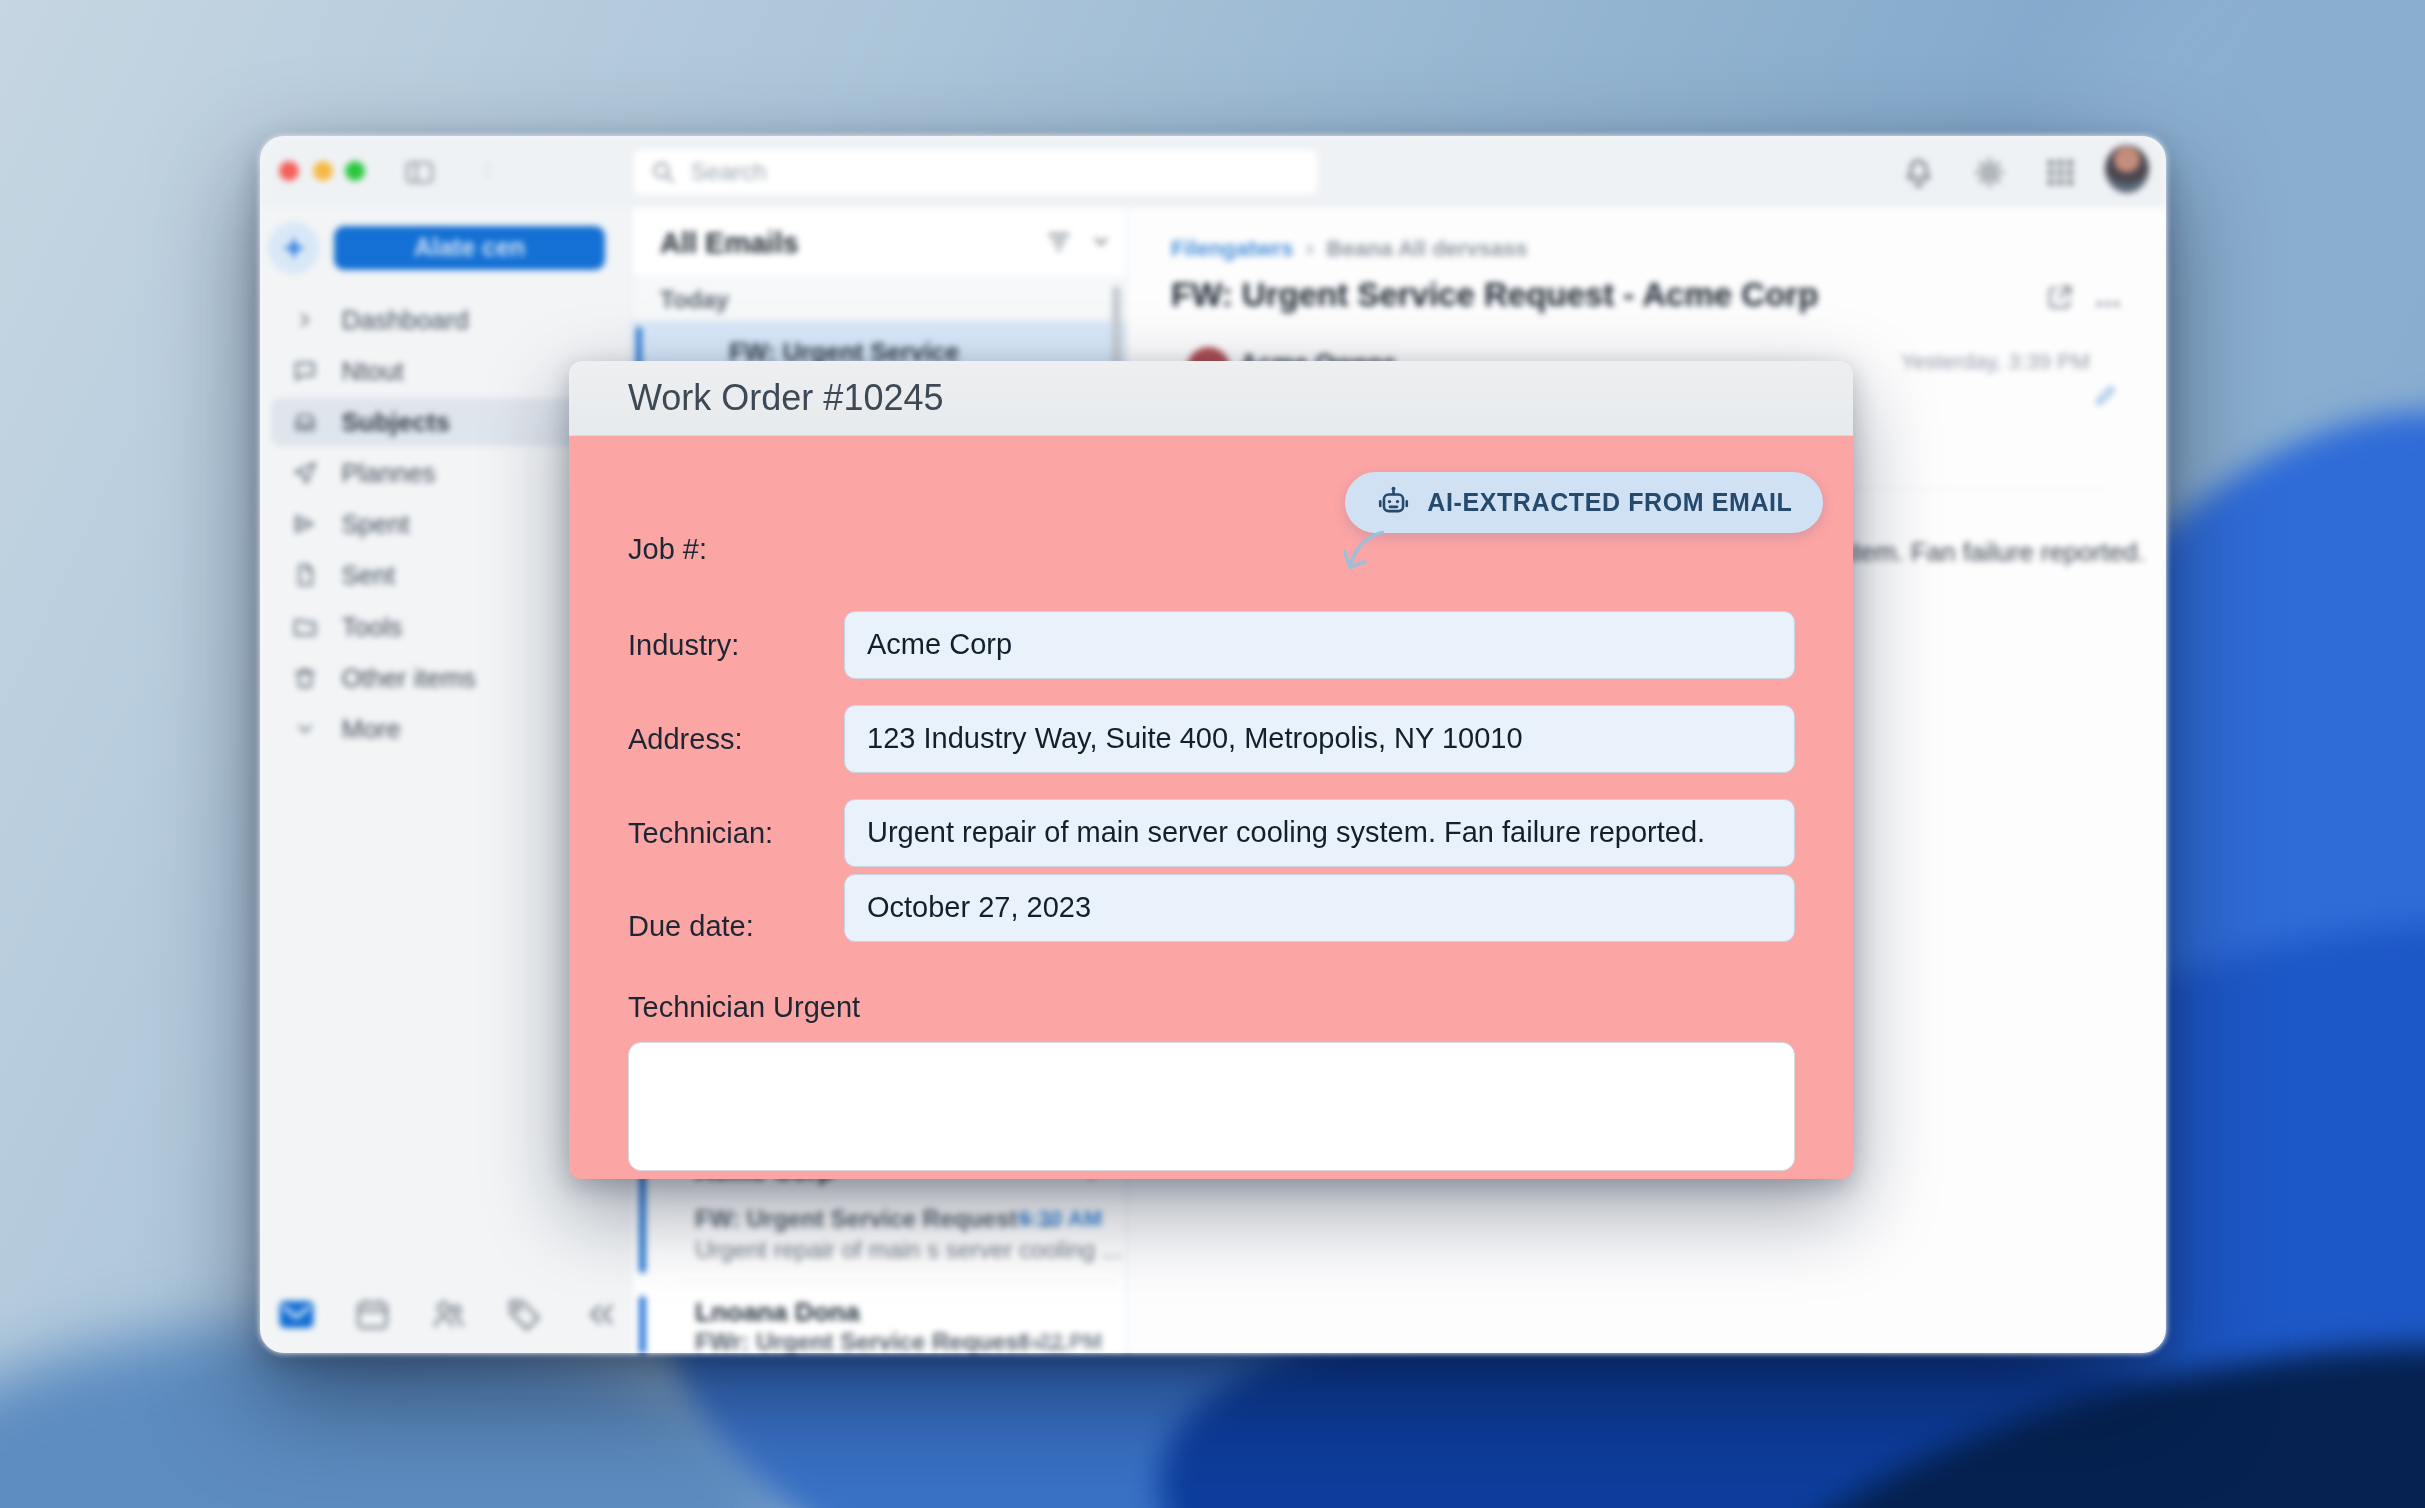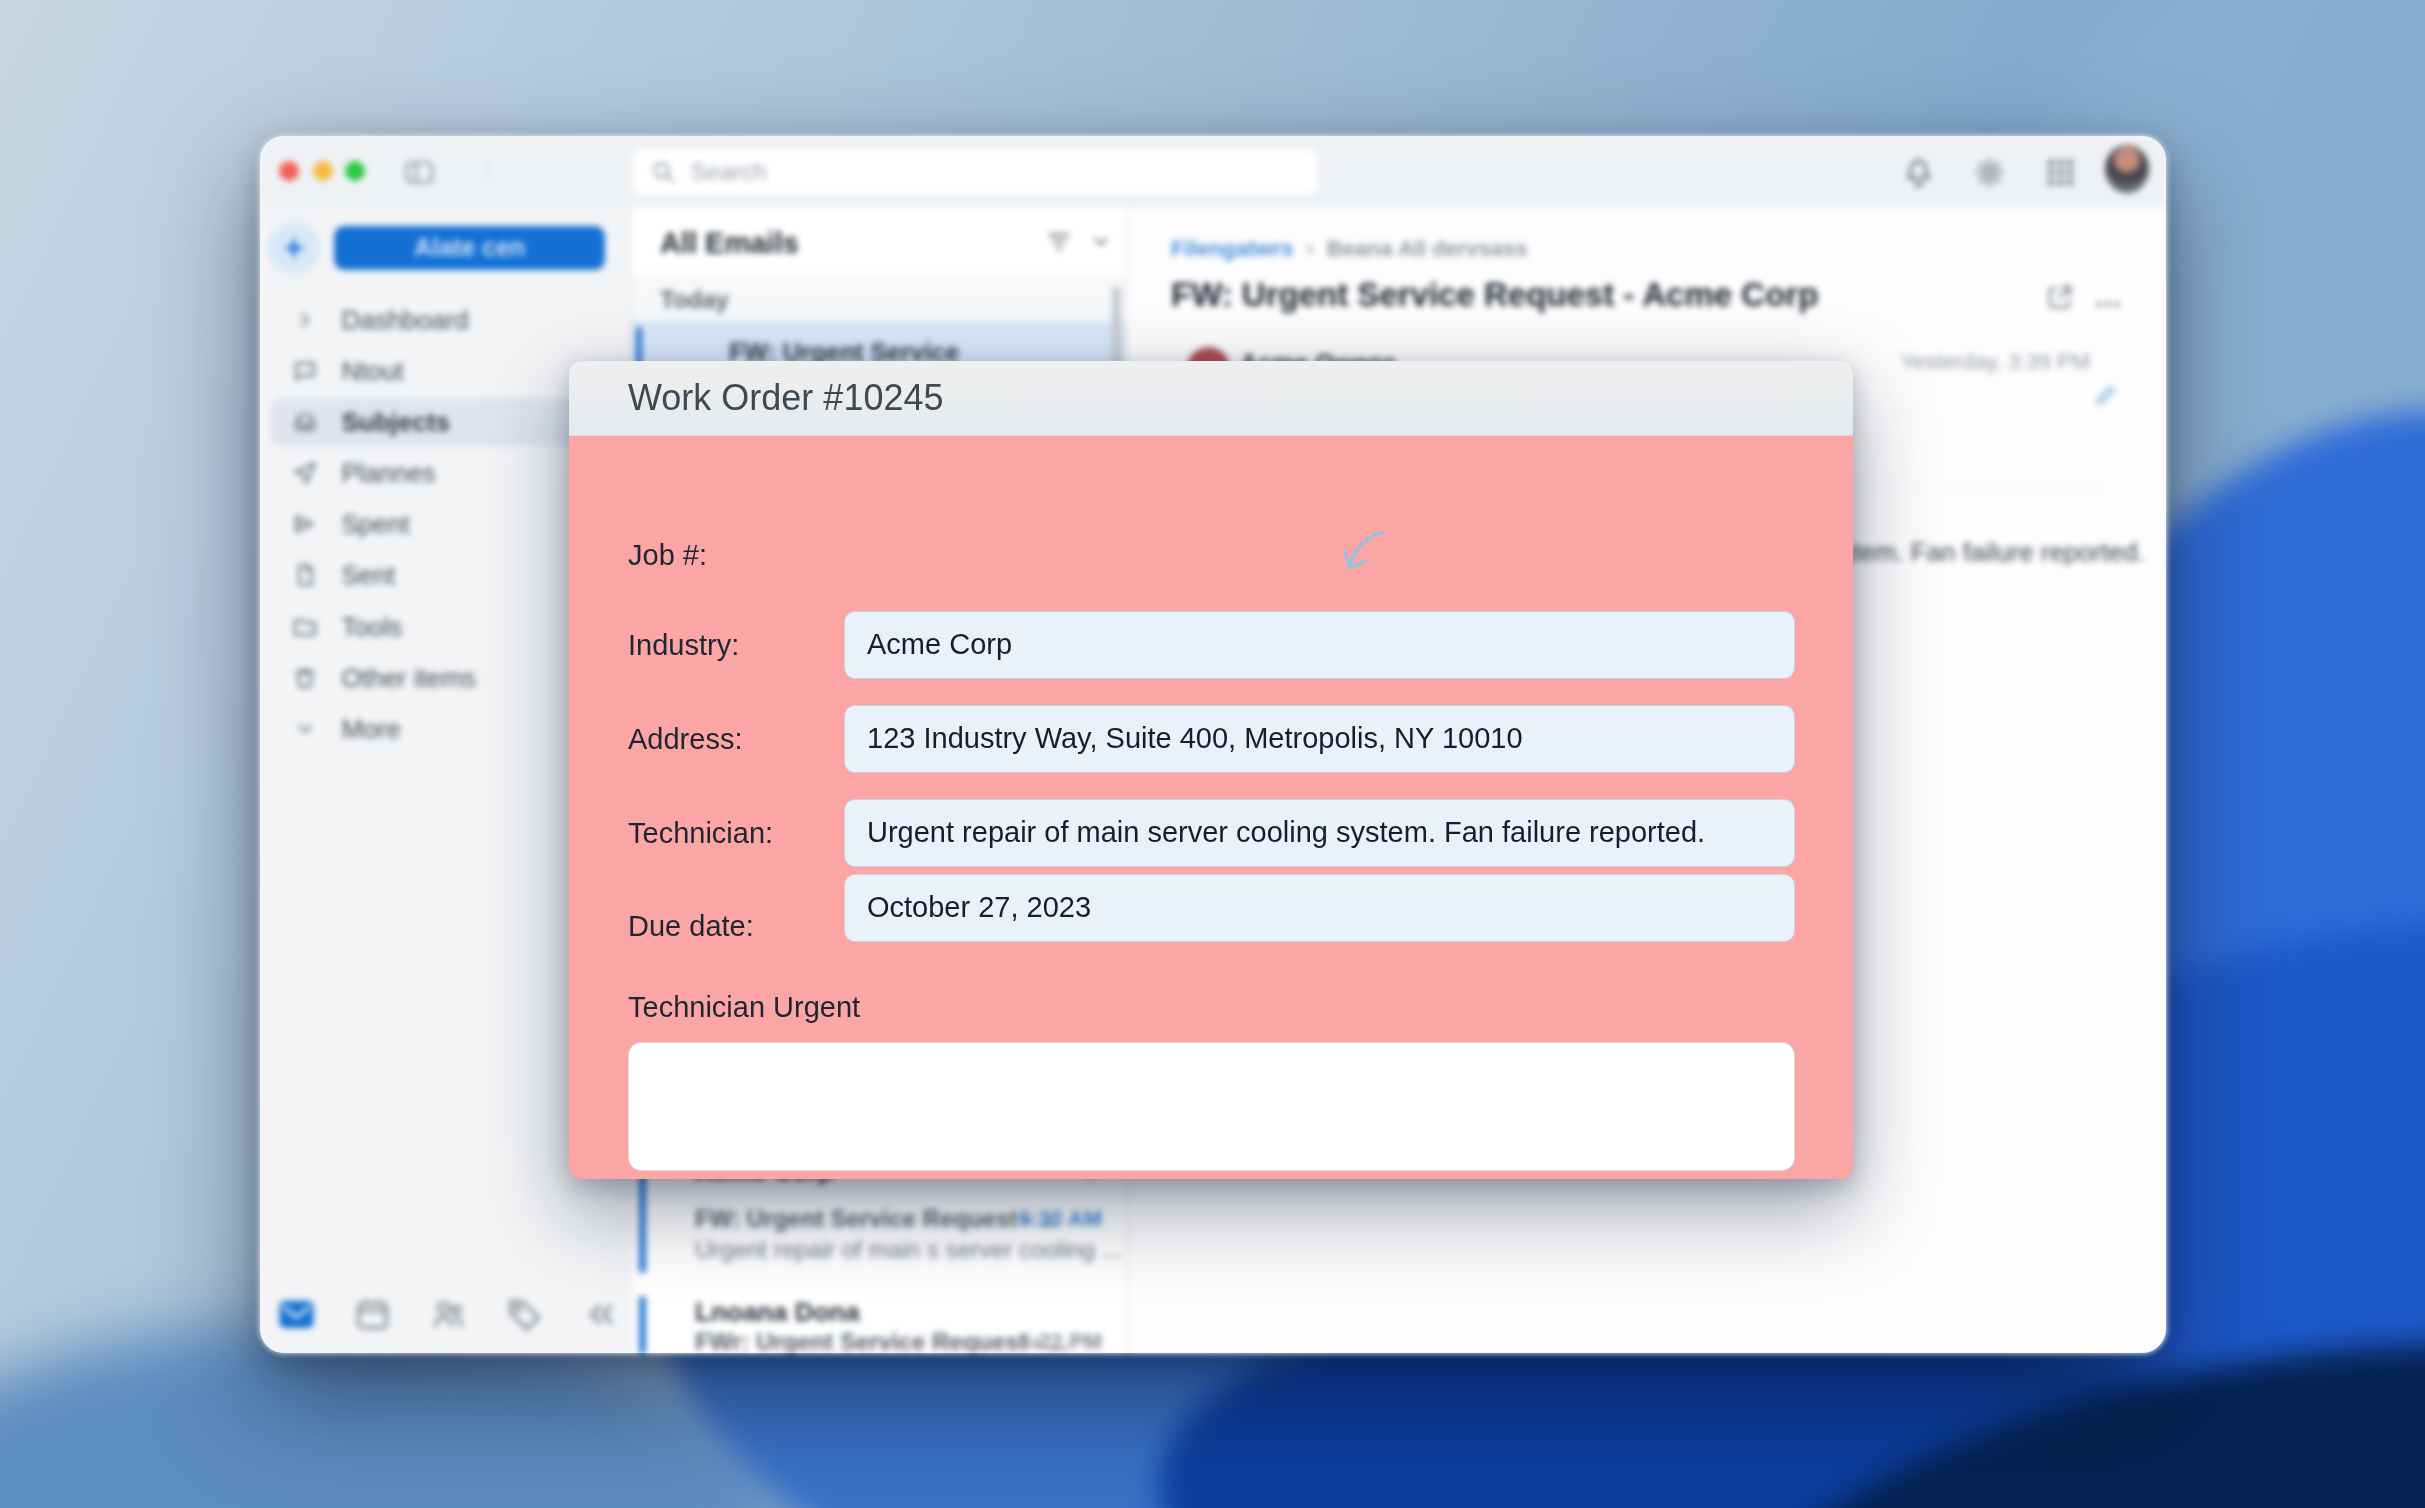--- a/index.html
+++ b/index.html
@@ -358,26 +358,40 @@
     </div>
 
   </div>
 </div>
 
 <div id="modal">
   <div class="modal-head">
     <div class="modal-title">Work Order #10245</div>
   </div>
 
+  <div class="ai-badge">
+    <span>
+      <svg width="37" height="37" viewBox="0 0 24 24" fill="none" stroke="#254a6e" stroke-width="1.7" stroke-linecap="round" stroke-linejoin="round">
+        <circle cx="12" cy="3.1" r="1.3" fill="#254a6e" stroke="none"></circle>
+          <path d="M12 4.5v2"></path>
+        <rect x="5.8" y="6.8" width="12.4" height="10.8" rx="3"></rect>
+        <circle cx="9.4" cy="11.4" r="1.1" fill="#254a6e" stroke="none"></circle>
+          <circle cx="14.6" cy="11.4" r="1.1" fill="#254a6e" stroke="none"></circle>
+        <path d="M9.7 14.8h4.6"></path>
+          <path d="M3.4 11.3v3M20.6 11.3v3"></path>
+      </svg>
+    </span>
+    <span class="txt">AI-EXTRACTED FROM EMAIL</span>
+  </div>
   <svg class="abs" style="left:758px;top:166px;pointer-events:none" width="74" height="55" viewBox="0 0 80 60">
     <path d="M60 6 C 40 11, 30 24, 25 42" fill="none" stroke="#9fbeda" stroke-width="4" stroke-linecap="round"></path>
     <path d="M19 27 L25 44 L41 38" fill="none" stroke="#9fbeda" stroke-width="4" stroke-linecap="round" stroke-linejoin="round"></path>
   </svg>
 
-  <div class="fld-label" style="top:160px">Job #:</div>
+  <div class="fld-label" style="top:154px">Job #:</div>
 
   <div class="fld-label" style="top:250px">Industry:</div>
   <div class="fld-input" style="top:250px">Acme Corp</div>
 
   <div class="fld-label" style="top:344px">Address:</div>
   <div class="fld-input" style="top:344px">123 Industry Way, Suite 400, Metropolis, NY 10010</div>
 
   <div class="fld-label" style="top:438px">Technician:</div>
   <div class="fld-input" style="top:438px">Urgent repair of main server cooling system. Fan failure reported.</div>
 

